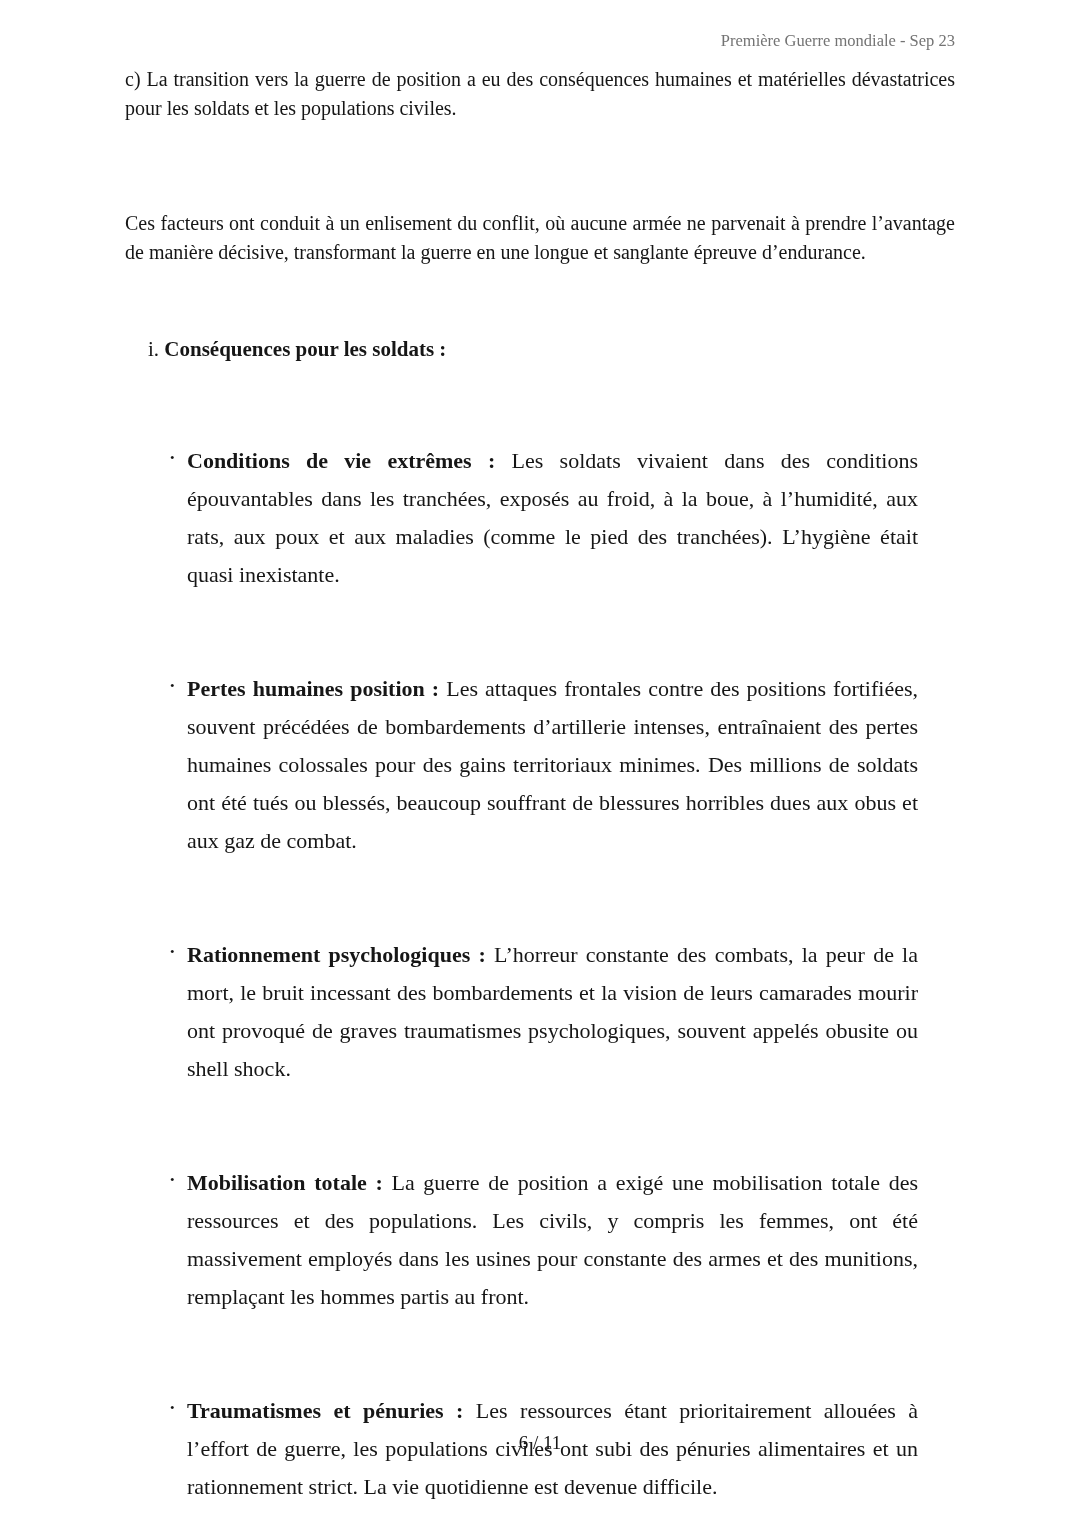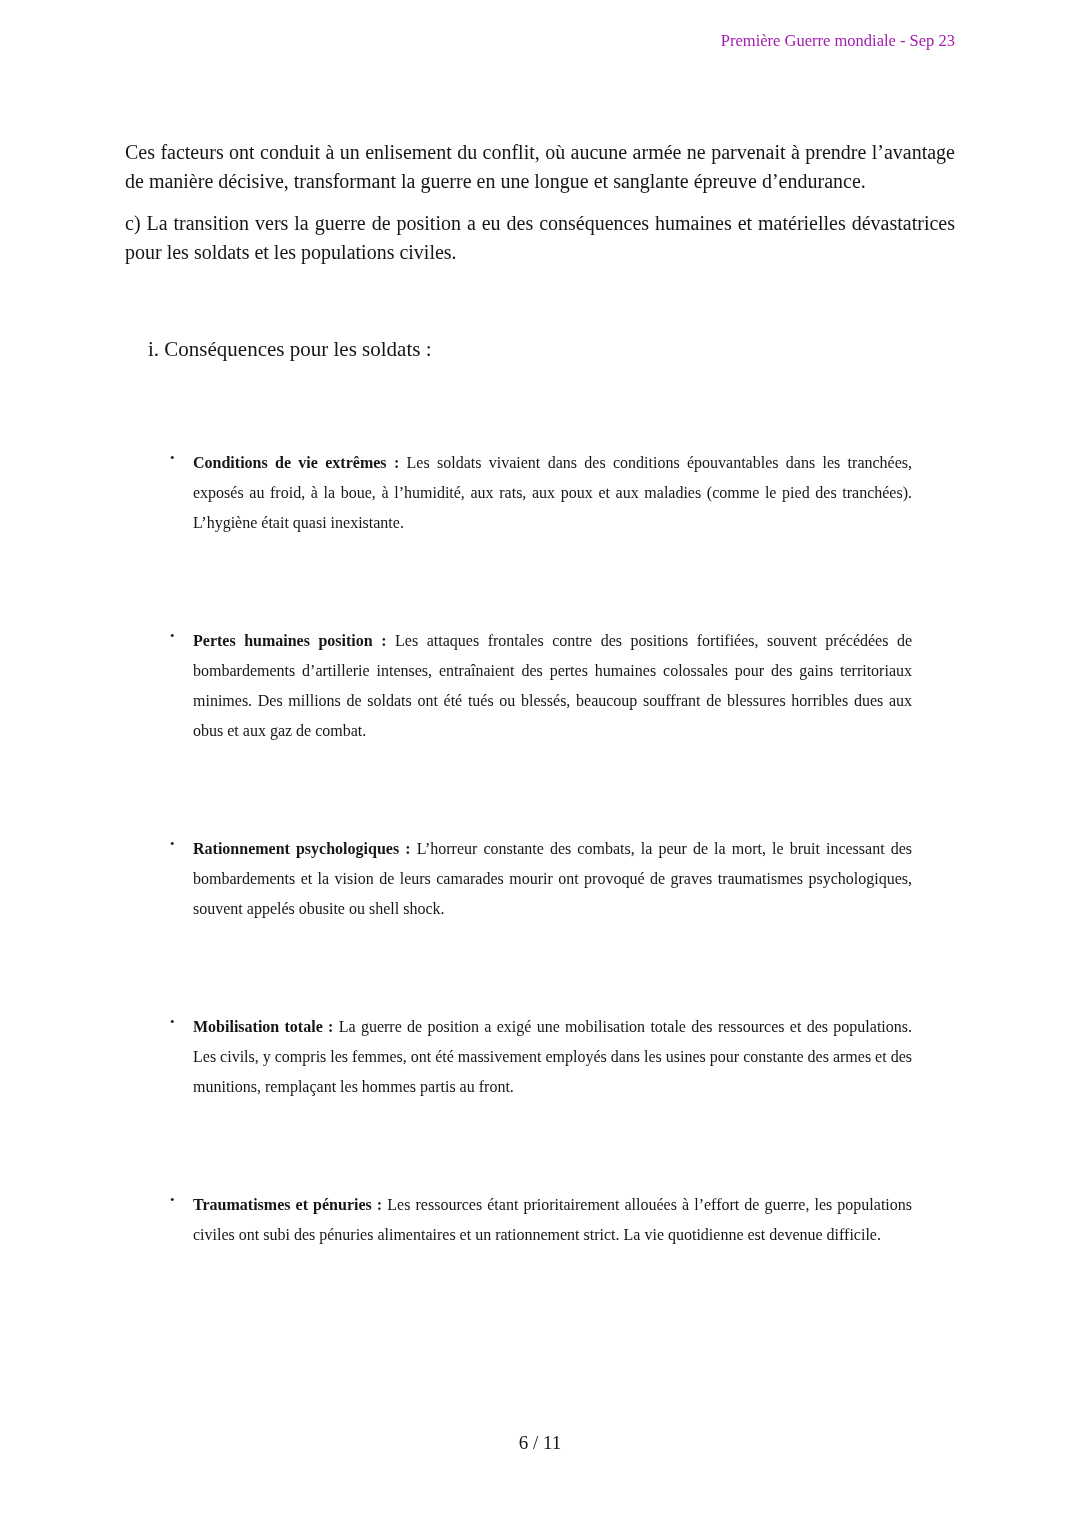--- a/index.html
+++ b/index.html
@@ -15,21 +15,21 @@
     box-sizing: border-box;
     padding: 30px 125px 0 125px;
     font-family: "Liberation Serif", "DejaVu Serif", serif;
     color: #161616;
     overflow: hidden;
   }
   .header {
     text-align: right;
     font-size: 16.5px;
     line-height: 22px;
-    color: #a21caf;
+    color: #737373;
   }
   .para {
     margin: 0;
     font-size: 20px;
     line-height: 29px;
     text-align: justify;
   }
   .para-first {
     margin-top: 86px;
   }
@@ -38,39 +38,39 @@
   }
   .section-heading {
     margin: 66px 0 0 23px;
     font-size: 21px;
     line-height: 33px;
   }
   .section-heading .numeral {
     font-weight: normal;
   }
   .section-heading .title {
-    font-weight: normal;
+    font-weight: bold;
     margin-top: 40px;
   }
   .bullet {
     display: flex;
     margin: 76px 37px 0 45px;
   }
   .bullet .marker {
     flex: 0 0 17px;
     font-size: 13px;
     line-height: 30px;
     padding-top: 1px;
     color: #161616;
   }
   .bullet .bullet-text {
     flex: 1;
-    margin: 6px;
-    font-size: 16px;
-    line-height: 30px;
+    margin: 0;
+    font-size: 22px;
+    line-height: 38px;
     text-align: justify;
   }
   .bullet .bullet-text b {
     font-weight: bold;
   }
   .footer {
     position: absolute;
     left: 0;
     right: 0;
     top: 1430px;
@@ -82,23 +82,23 @@
 </style>
 </head>
 <body>
 
 <div class="page">
 
   <div class="header">
     <span>Première Guerre mondiale - Sep 23</span>
   </div>
 
+  <p class="para para-second">c) La transition vers la guerre de position a eu des conséquences humaines et matérielles dévastatrices pour les soldats et les populations civiles.</p>
+
   <p class="para para-first">Ces facteurs ont conduit à un enlisement du conflit, où aucune armée ne parvenait à prendre l’avantage de manière décisive, transformant la guerre en une longue et sanglante épreuve d’endurance.</p>
-
-  <p class="para para-second">c) La transition vers la guerre de position a eu des conséquences humaines et matérielles dévastatrices pour les soldats et les populations civiles.</p>
 
   <div class="section-heading">
     <span class="numeral">i.</span>
     <span class="title">Conséquences pour les soldats :</span>
   </div>
 
   <div class="bullet">
     <span class="marker">•</span>
     <p class="bullet-text"><b>Conditions de vie extrêmes :</b> <span>Les soldats vivaient dans des conditions épouvantables dans les tranchées, exposés au froid, à la boue, à l’humidité, aux rats, aux poux et aux maladies (comme le pied des tranchées). L’hygiène était quasi inexistante.</span></p>
   </div>

